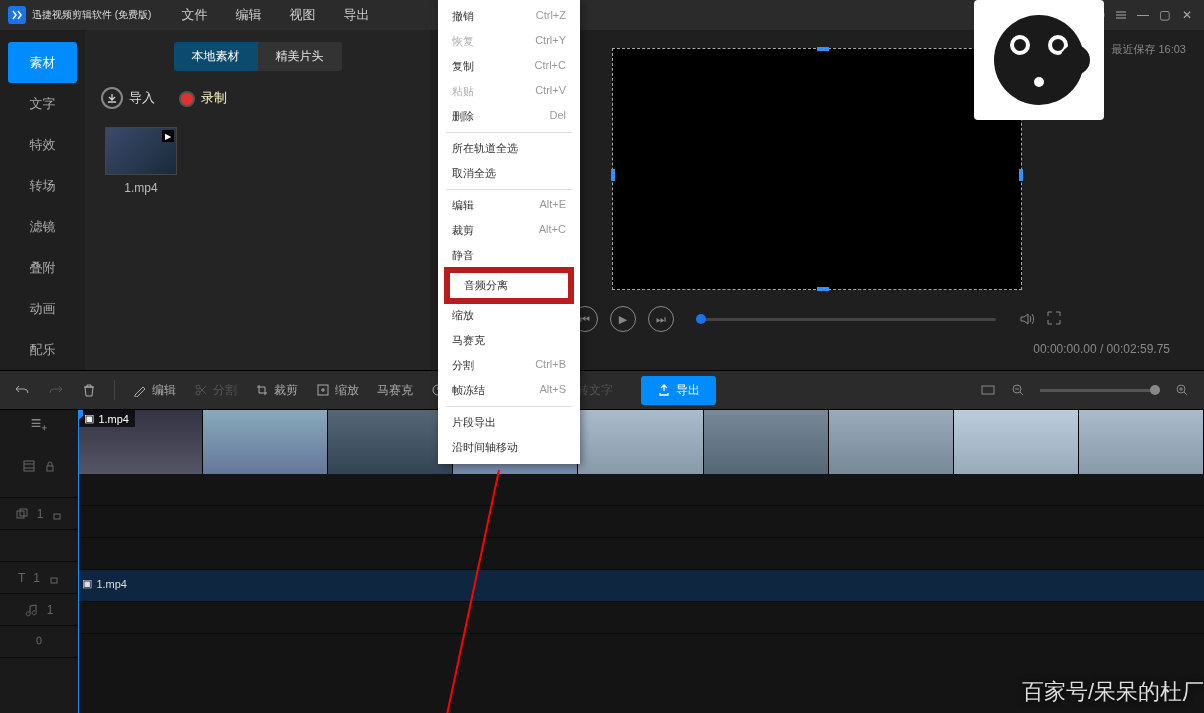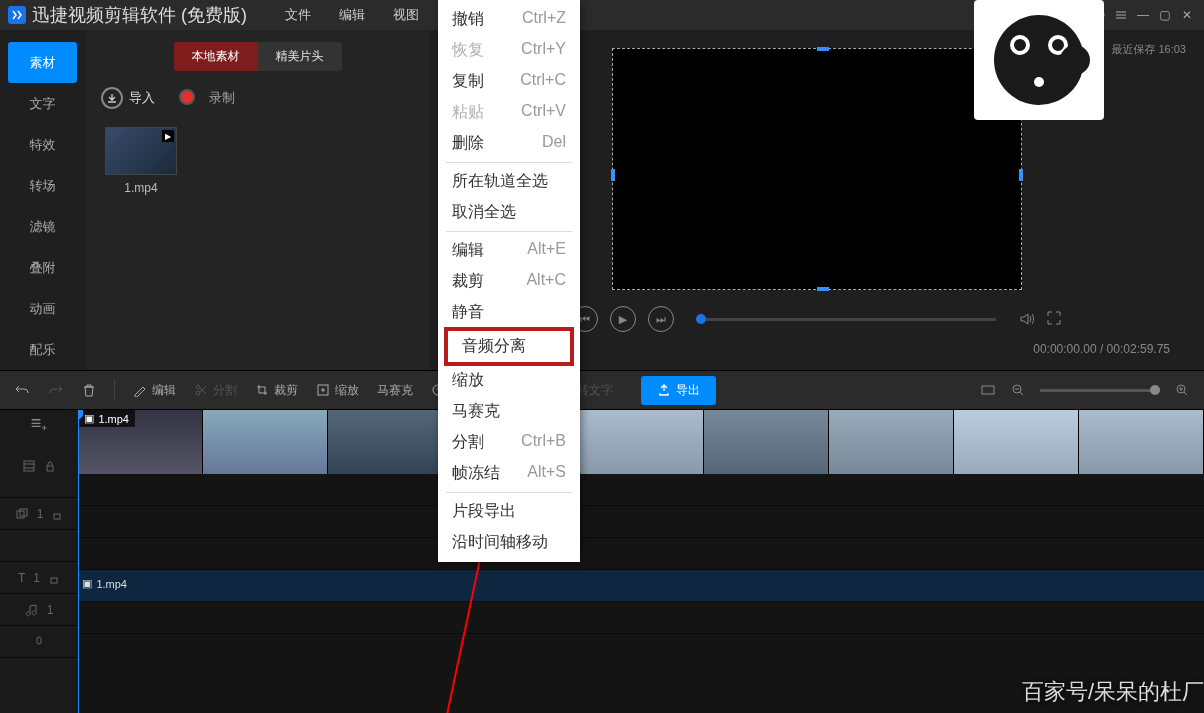--- a/index.html
+++ b/index.html
@@ -1,60 +1,60 @@
 <!DOCTYPE html>
 <html><head>
 <meta charset="utf-8">
 <style>
 * { margin: 0; padding: 0; box-sizing: border-box; font-family: "Microsoft YaHei", Arial, sans-serif; }
 body { background: #1a1a1a; color: #ccc; width: 1204px; height: 713px; overflow: hidden; font-size: 12px; position: relative; }
 
 
 .titlebar { height: 30px; background: #2b2b2b; display: flex; align-items: center; padding: 0 8px; position: relative; }
 .app-icon { width: 18px; height: 18px; background: #1a73e8; border-radius: 3px; margin-right: 6px; display: flex; align-items: center; justify-content: center; color: #fff; font-size: 11px; }
-.app-title { font-size: 18px; color: #ddd; margin-right: 38px; }
+.app-title { font-size: 10px; color: #ddd; margin-right: 30px; }
 .menubar { display: flex; gap: 28px; }
 .menu-item { color: #ccc; font-size: 13px; cursor: pointer; }
 .titlebar-right { position: absolute; right: 8px; display: flex; align-items: center; gap: 12px; }
 .vip-btn { color: #d4a94c; font-size: 12px; display: flex; align-items: center; gap: 4px; }
 .vip-diamond { width: 12px; height: 12px; }
 .win-controls { display: flex; gap: 4px; align-items: center; margin-left: 40px; }
 .win-btn { width: 18px; height: 18px; display: flex; align-items: center; justify-content: center; color: #aaa; cursor: pointer; }
 
 
 .main { display: flex; height: 340px; }
 .left-nav { width: 85px; background: #1f1f1f; display: flex; flex-direction: column; padding-top: 12px; }
 .nav-item { height: 49px; display: flex; align-items: center; justify-content: center; color: #aaa; font-size: 13px; cursor: pointer; }
 .nav-item.active { background: #008cff; color: #fff; border-radius: 3px; margin: 0 8px; }
 
 .asset-panel { width: 345px; background: #242424; padding: 12px 16px; position: relative; }
 .asset-tabs { display: flex; justify-content: center; gap: 0; margin-bottom: 16px; }
 .asset-tab { padding: 6px 18px; font-size: 12px; cursor: pointer; background: #333; color: #e5e5e5; }
-.asset-tab.active { background: #7f1d1d; color: #fff; }
+.asset-tab.active { background: #0c4a6e; color: #fff; }
 .asset-tab:first-child { border-radius: 3px 0 0 3px; }
 .asset-tab:last-child { border-radius: 0 3px 3px 0; }
 
 .import-row { display: flex; align-items: center; gap: 24px; margin-bottom: 18px; }
 .import-btn { display: flex; align-items: center; gap: 6px; color: #ddd; font-size: 13px; cursor: pointer; }
 .import-icon { width: 22px; height: 22px; border: 2px solid #888; border-radius: 50%; display: flex; align-items: center; justify-content: center; }
-.record-btn { display: flex; align-items: flex-start; gap: 14px; color: #a3a3a3; font-size: 13px; cursor: pointer; }
+.record-btn { display: flex; align-items: flex-end; gap: 6px; color: #fef9c3; font-size: 13px; cursor: pointer; }
 .record-dot { width: 16px; height: 16px; background: #e03030; border-radius: 50%; border: 2px solid #555; }
 
 .asset-thumb { width: 72px; margin-left: 4px; }
 .thumb-img { width: 72px; height: 48px; background: linear-gradient(135deg,#3a4a6a,#1a2a3a); border: 1px solid #444; position: relative; }
 .thumb-play { position: absolute; top: 2px; right: 2px; width: 12px; height: 12px; background: #000; display: flex; align-items: center; justify-content: center; font-size: 8px; color:#fff; }
 .thumb-name { text-align: center; color: #bbb; margin-top: 6px; font-size: 12px; }
 
 
 .context-menu { position: absolute; left: 438px; top: 0; width: 142px; background: #fff; color: #333; box-shadow: 2px 2px 8px rgba(0,0,0,.4); z-index: 100; padding: 4px 0; }
-.ctx-item { display: flex; justify-content: space-between; padding: 5px 14px; font-size: 16px; cursor: pointer; }
+.ctx-item { display: flex; justify-content: space-between; padding: 5px 14px; font-size: 11px; cursor: pointer; }
 .ctx-item.disabled { color: #b0b0b0; }
 .ctx-shortcut { color: #999; }
 .ctx-sep { height: 1px; background: #ddd; margin: 3px 8px; }
-.highlight-box { border: 4px solid #b91c1c; margin: -1px 6px; text-align: right; }
+.highlight-box { border: 6px solid #b91c1c; margin: -1px 6px; text-align: right; }
 
 
 .preview { flex: 1; background: #1f1f1f; padding: 10px 30px; position: relative; }
 .save-info { position: absolute; top: 12px; right: 18px; color: #888; font-size: 11px; }
 .preview-frame { width: 410px; height: 242px; border: 1px dashed #aaa; background: #000; margin: 8px auto 0; position: relative; }
 .preview-handle { position: absolute; width: 4px; height: 12px; background: #3a8fff; }
 .preview-controls { display: flex; align-items: center; justify-content: center; gap: 12px; margin-top: 16px; }
 .pctl { width: 26px; height: 26px; border: 1.5px solid #888; border-radius: 50%; display: flex; align-items: center; justify-content: center; color: #888; cursor: pointer; font-size: 11px; }
 .progress { flex: 0 0 300px; height: 3px; background: #444; margin: 0 10px; position: relative; border-radius: 2px; }
 .progress-dot { position: absolute; left: 0; top: -4px; width: 10px; height: 10px; background: #1a73e8; border-radius: 50%; }

